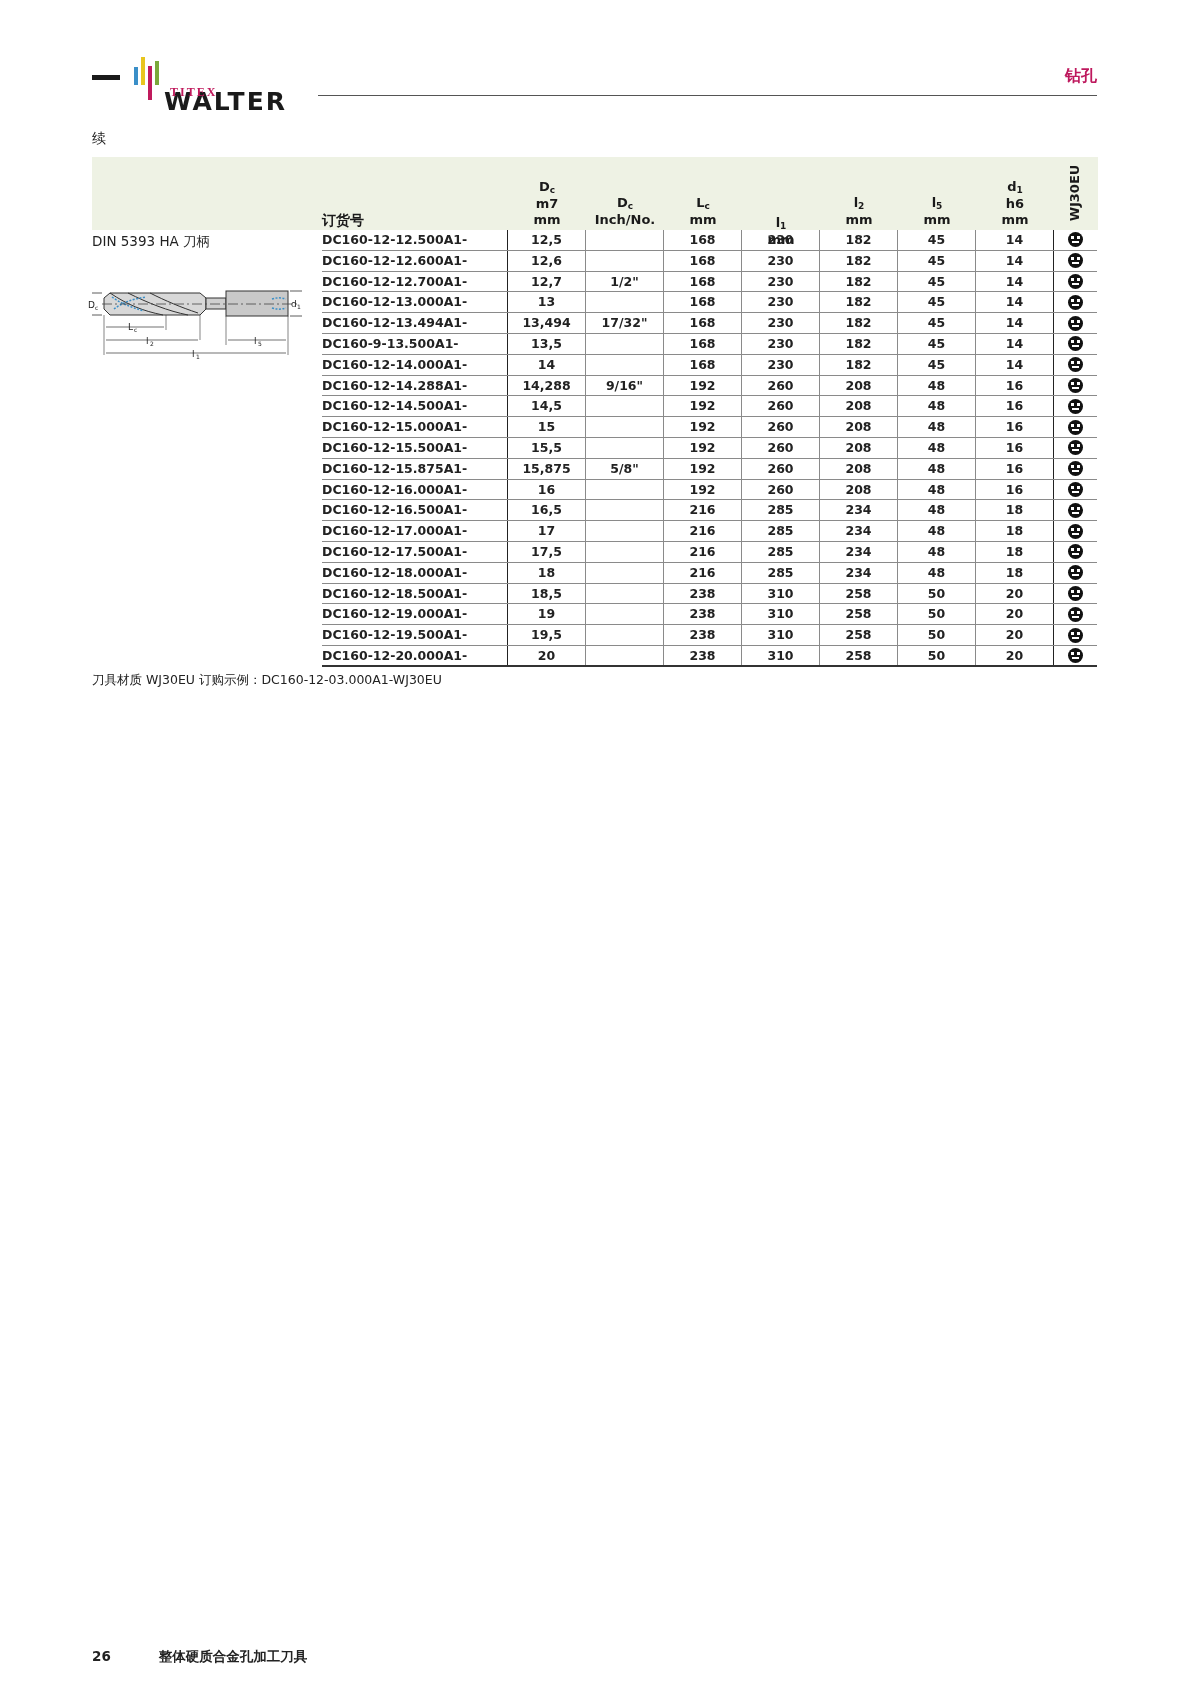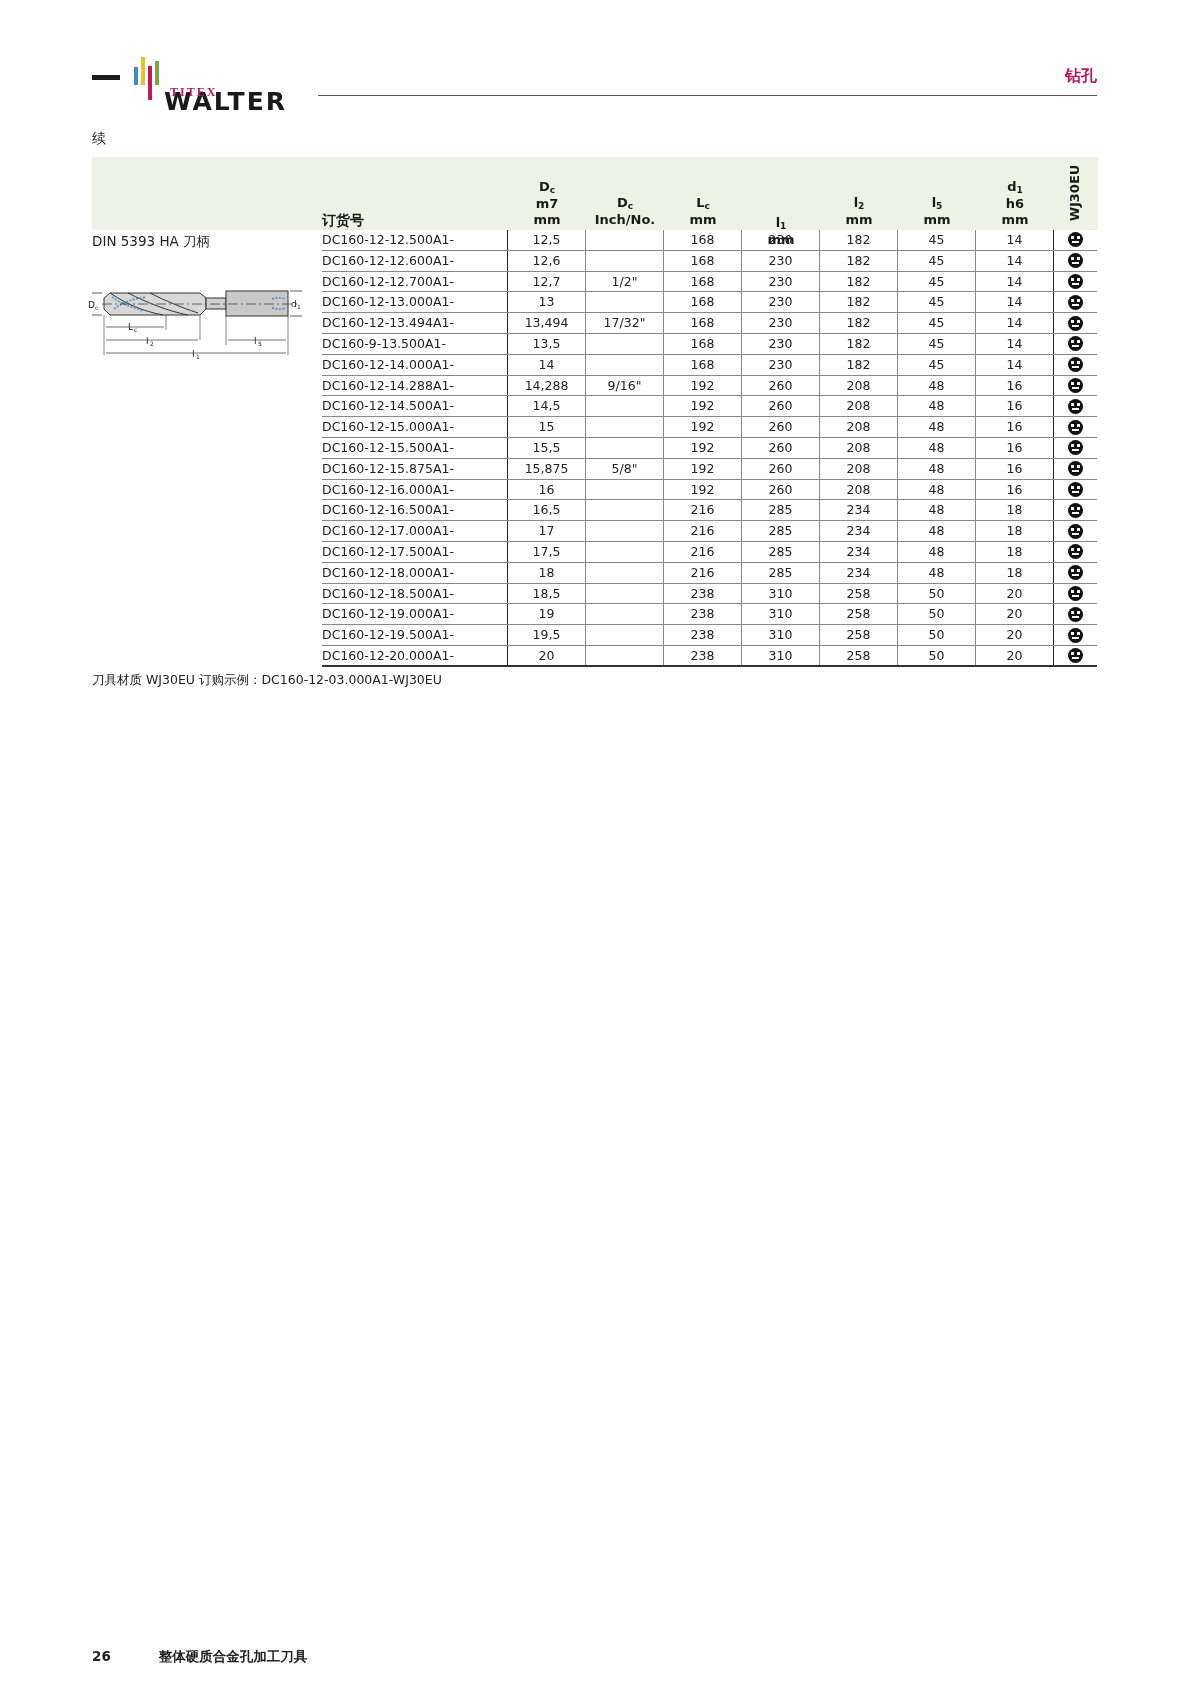--- a/index.html
+++ b/index.html
@@ -29,21 +29,21 @@
   .th sub { font-size: 9px; vertical-align: baseline; position: relative; top: 2px; }
   .th.rot { left: 1054px; width: 43px; justify-content: center; }
   .th.rot span { display: inline-block; transform: rotate(-90deg); white-space: nowrap; font-size: 13px; }
 
   
   .shank-label { position: absolute; left: 92px; top: 233px; font-size: 13.5px; color: #222; }
   .drawing { position: absolute; left: 88px; top: 285px; width: 230px; height: 100px; }
 
   
   .tbody { position: absolute; left: 322px; top: 230px; width: 775px; }
-  .tr { display: flex; height: 20.8px; border-bottom: 1px solid #8a8a8a; font-size: 12.5px; line-height: 20px; color: #222; }
+  .tr { display: flex; height: 20.8px; border-bottom: 1px solid #8a8a8a; font-size: 12.5px; line-height: 20px; color: #222; font-weight: bold; }
   .tr:last-child { border-bottom: 2px solid #333; }
   .td { text-align: center; border-right: 1px solid #8a8a8a; height: 100%; white-space: nowrap; }
   .td.order { width: 186px; text-align: left; border-right: 1.5px solid #222; }
   .td.c { width: 78px; }
   .td.d1 { border-right: 1.5px solid #222; }
   .td.grade { width: 43px; border-right: none; display: flex; align-items: center; justify-content: center; }
   .grade-icon { width: 15px; height: 15px; border-radius: 50%; background: #111; position: relative; }
   .grade-icon::before { content: ""; position: absolute; left: 3px; top: 4px; width: 9px; height: 3px; border-left: 3px solid #fff; border-right: 3px solid #fff; box-sizing: border-box; }
   .grade-icon::after { content: ""; position: absolute; left: 4px; top: 9px; width: 7px; height: 2px; background: #fff; }
 

